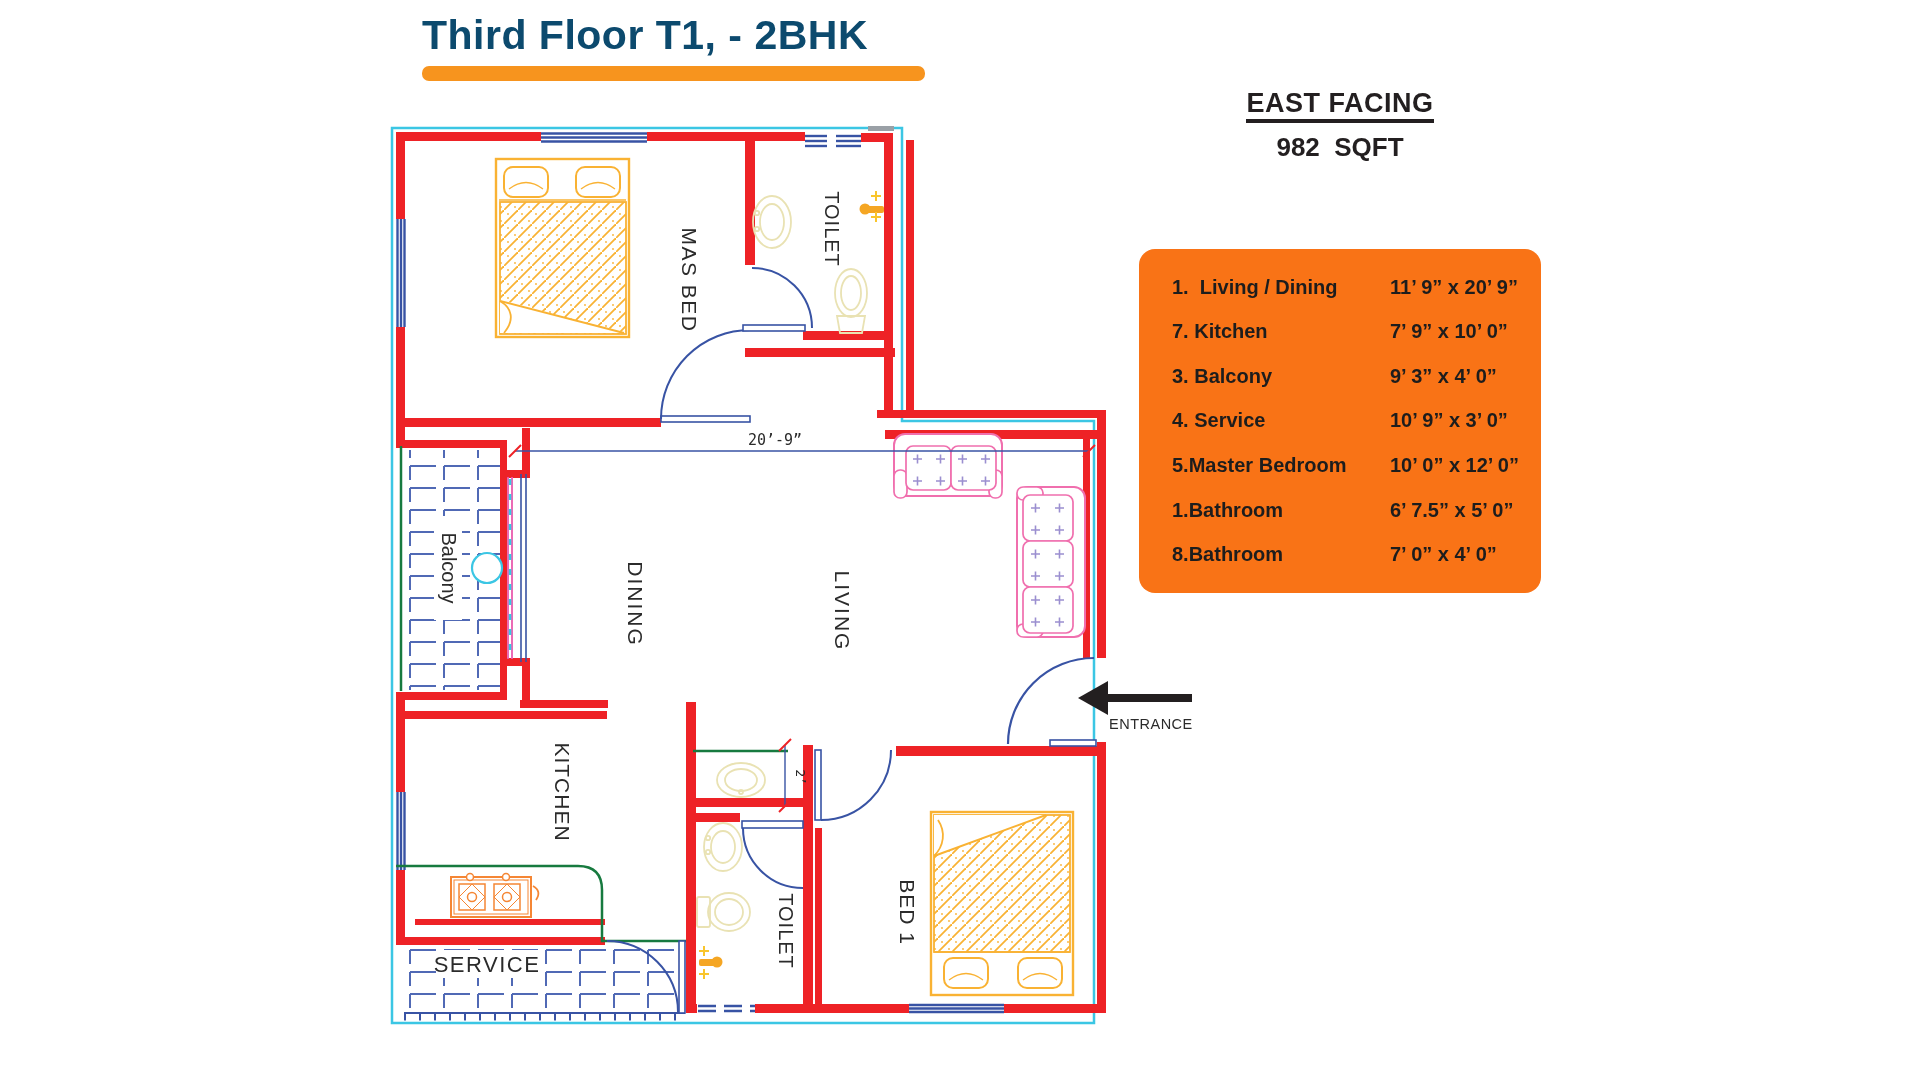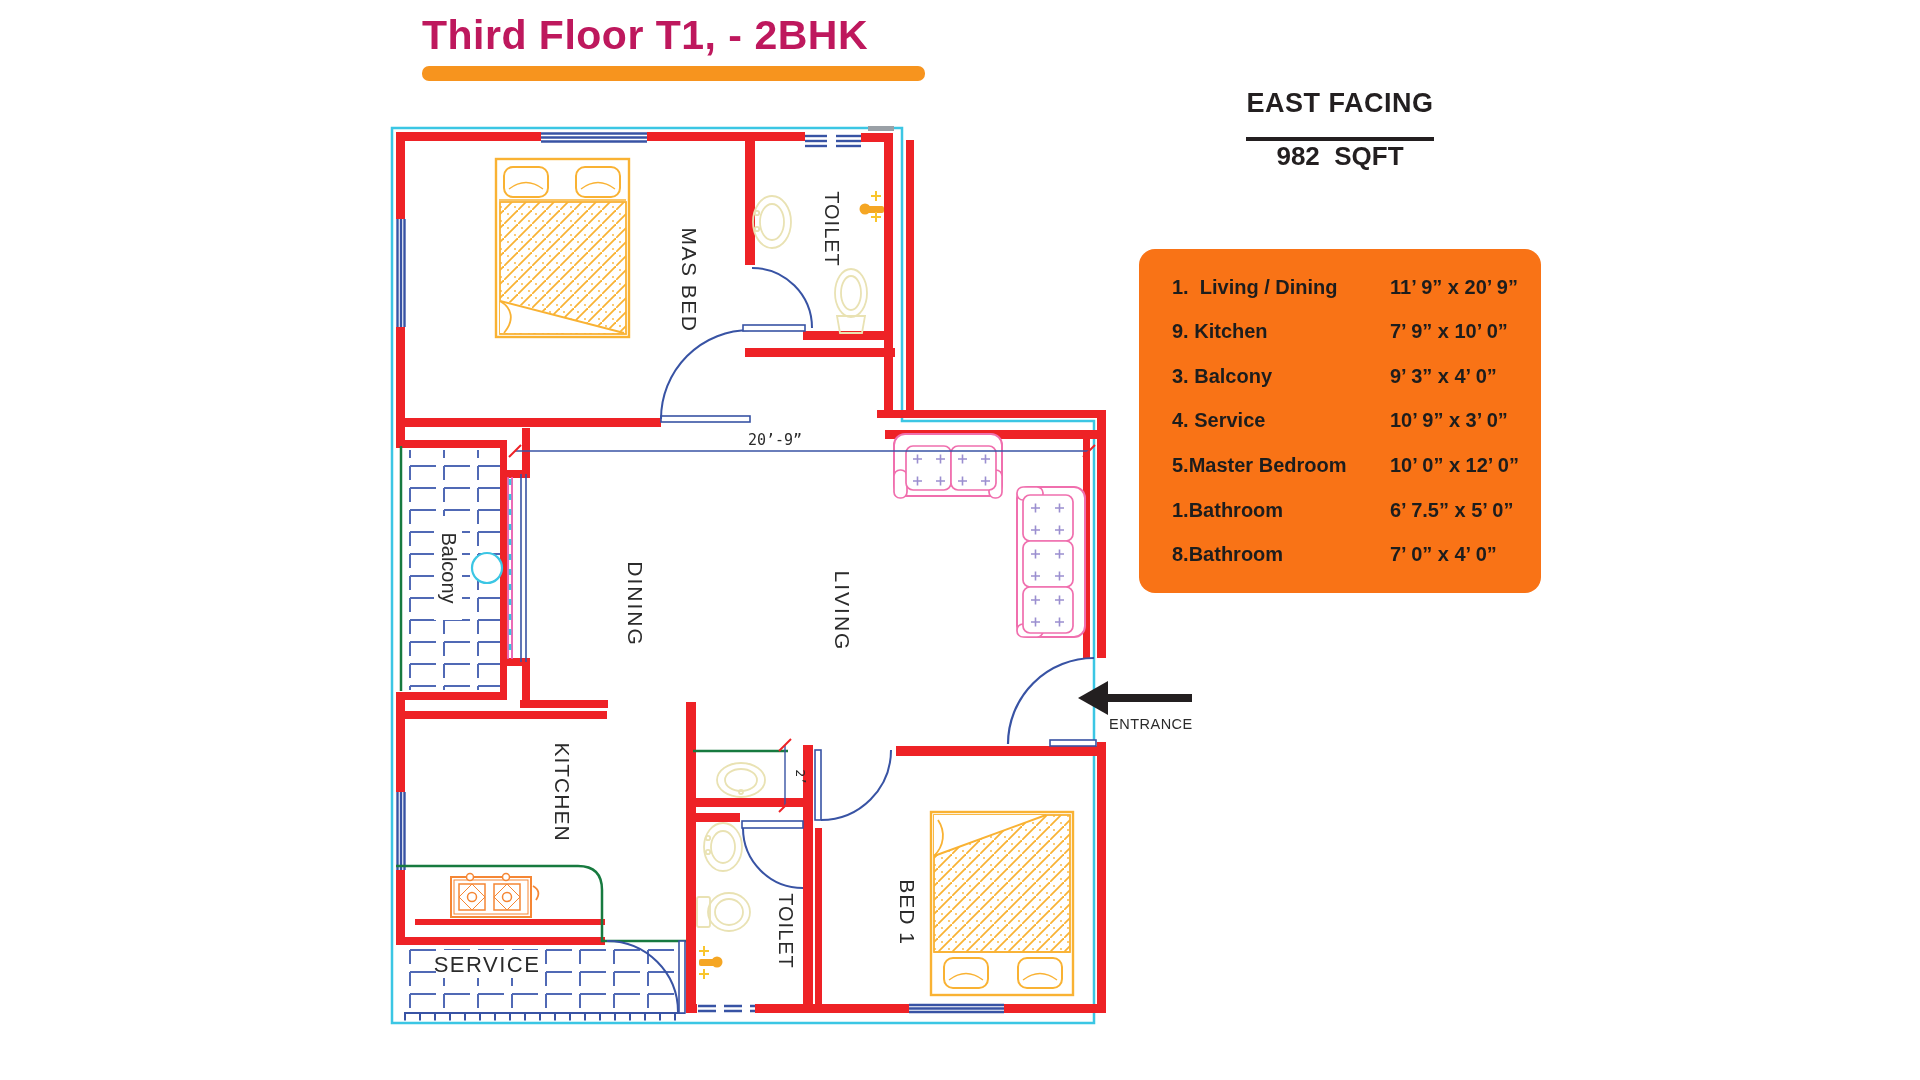--- a/index.html
+++ b/index.html
@@ -1,28 +1,28 @@
 <!DOCTYPE html>
 <html><head>
 <meta charset="utf-8">
 <style>
   html,body{margin:0;padding:0;background:#ffffff;}
   body{font-family:"Liberation Sans", sans-serif;}
   .page{position:relative;width:1920px;height:1080px;background:#fff;overflow:hidden;}
 
   
   .title-wrap{position:absolute;left:422px;top:12px;}
-  .title-wrap h1{margin:0;font-size:41px;font-weight:bold;color:#be185d;letter-spacing:0.5px;}
+  .title-wrap h1{margin:0;font-size:41px;font-weight:bold;color:#0c4a6e;letter-spacing:0.5px;}
   .title-underline{width:503px;height:15px;background:#F7941E;border-radius:7px;margin-top:7px;}
 
   
   .facing{position:absolute;left:1240px;top:88px;width:200px;text-align:center;color:#231F20;}
   .facing-dir{display:inline-block;font-size:27px;font-weight:bold;letter-spacing:0.5px;
-              border-bottom:4px solid #231F20;padding-bottom:18px;}
-  .facing-area{font-size:26px;font-weight:bold;white-space:pre;}
+              border-bottom:4px solid #231F20;padding-bottom:0;}
+  .facing-area{font-size:26px;font-weight:bold;margin-top:9px;white-space:pre;}
 
   
   .legend{position:absolute;left:1139px;top:249px;width:402px;height:344px;background:#f97316;
           border-radius:16px;box-sizing:border-box;padding:16px 0 16px 33px;
           display:flex;flex-direction:column;justify-content:space-around;}
   .legend-row{display:grid;grid-template-columns:218px 1fr;align-items:center;}
   .legend-name,.legend-size{font-size:20px;font-weight:bold;color:#1D1D1D;white-space:pre;}
 
   .plan-svg{position:absolute;left:0;top:0;}
   text{fill:#2B2B2B;}
@@ -41,21 +41,21 @@
     <div class="facing-dir">EAST FACING</div>
     <div class="facing-area">982  SQFT</div>
   </div>
 
   <div class="legend">
     <div class="legend-row">
       <span class="legend-name">1.  Living / Dining</span>
       <span class="legend-size">11’ 9” x 20’ 9”</span>
     </div>
     <div class="legend-row">
-      <span class="legend-name">9. Kitchen</span>
+      <span class="legend-name">7. Kitchen</span>
       <span class="legend-size">7’ 9” x 10’ 0”</span>
     </div>
     <div class="legend-row">
       <span class="legend-name">3. Balcony</span>
       <span class="legend-size">9’ 3” x 4’ 0”</span>
     </div>
     <div class="legend-row">
       <span class="legend-name">4. Service</span>
       <span class="legend-size">10’ 9” x 3’ 0”</span>
     </div>

